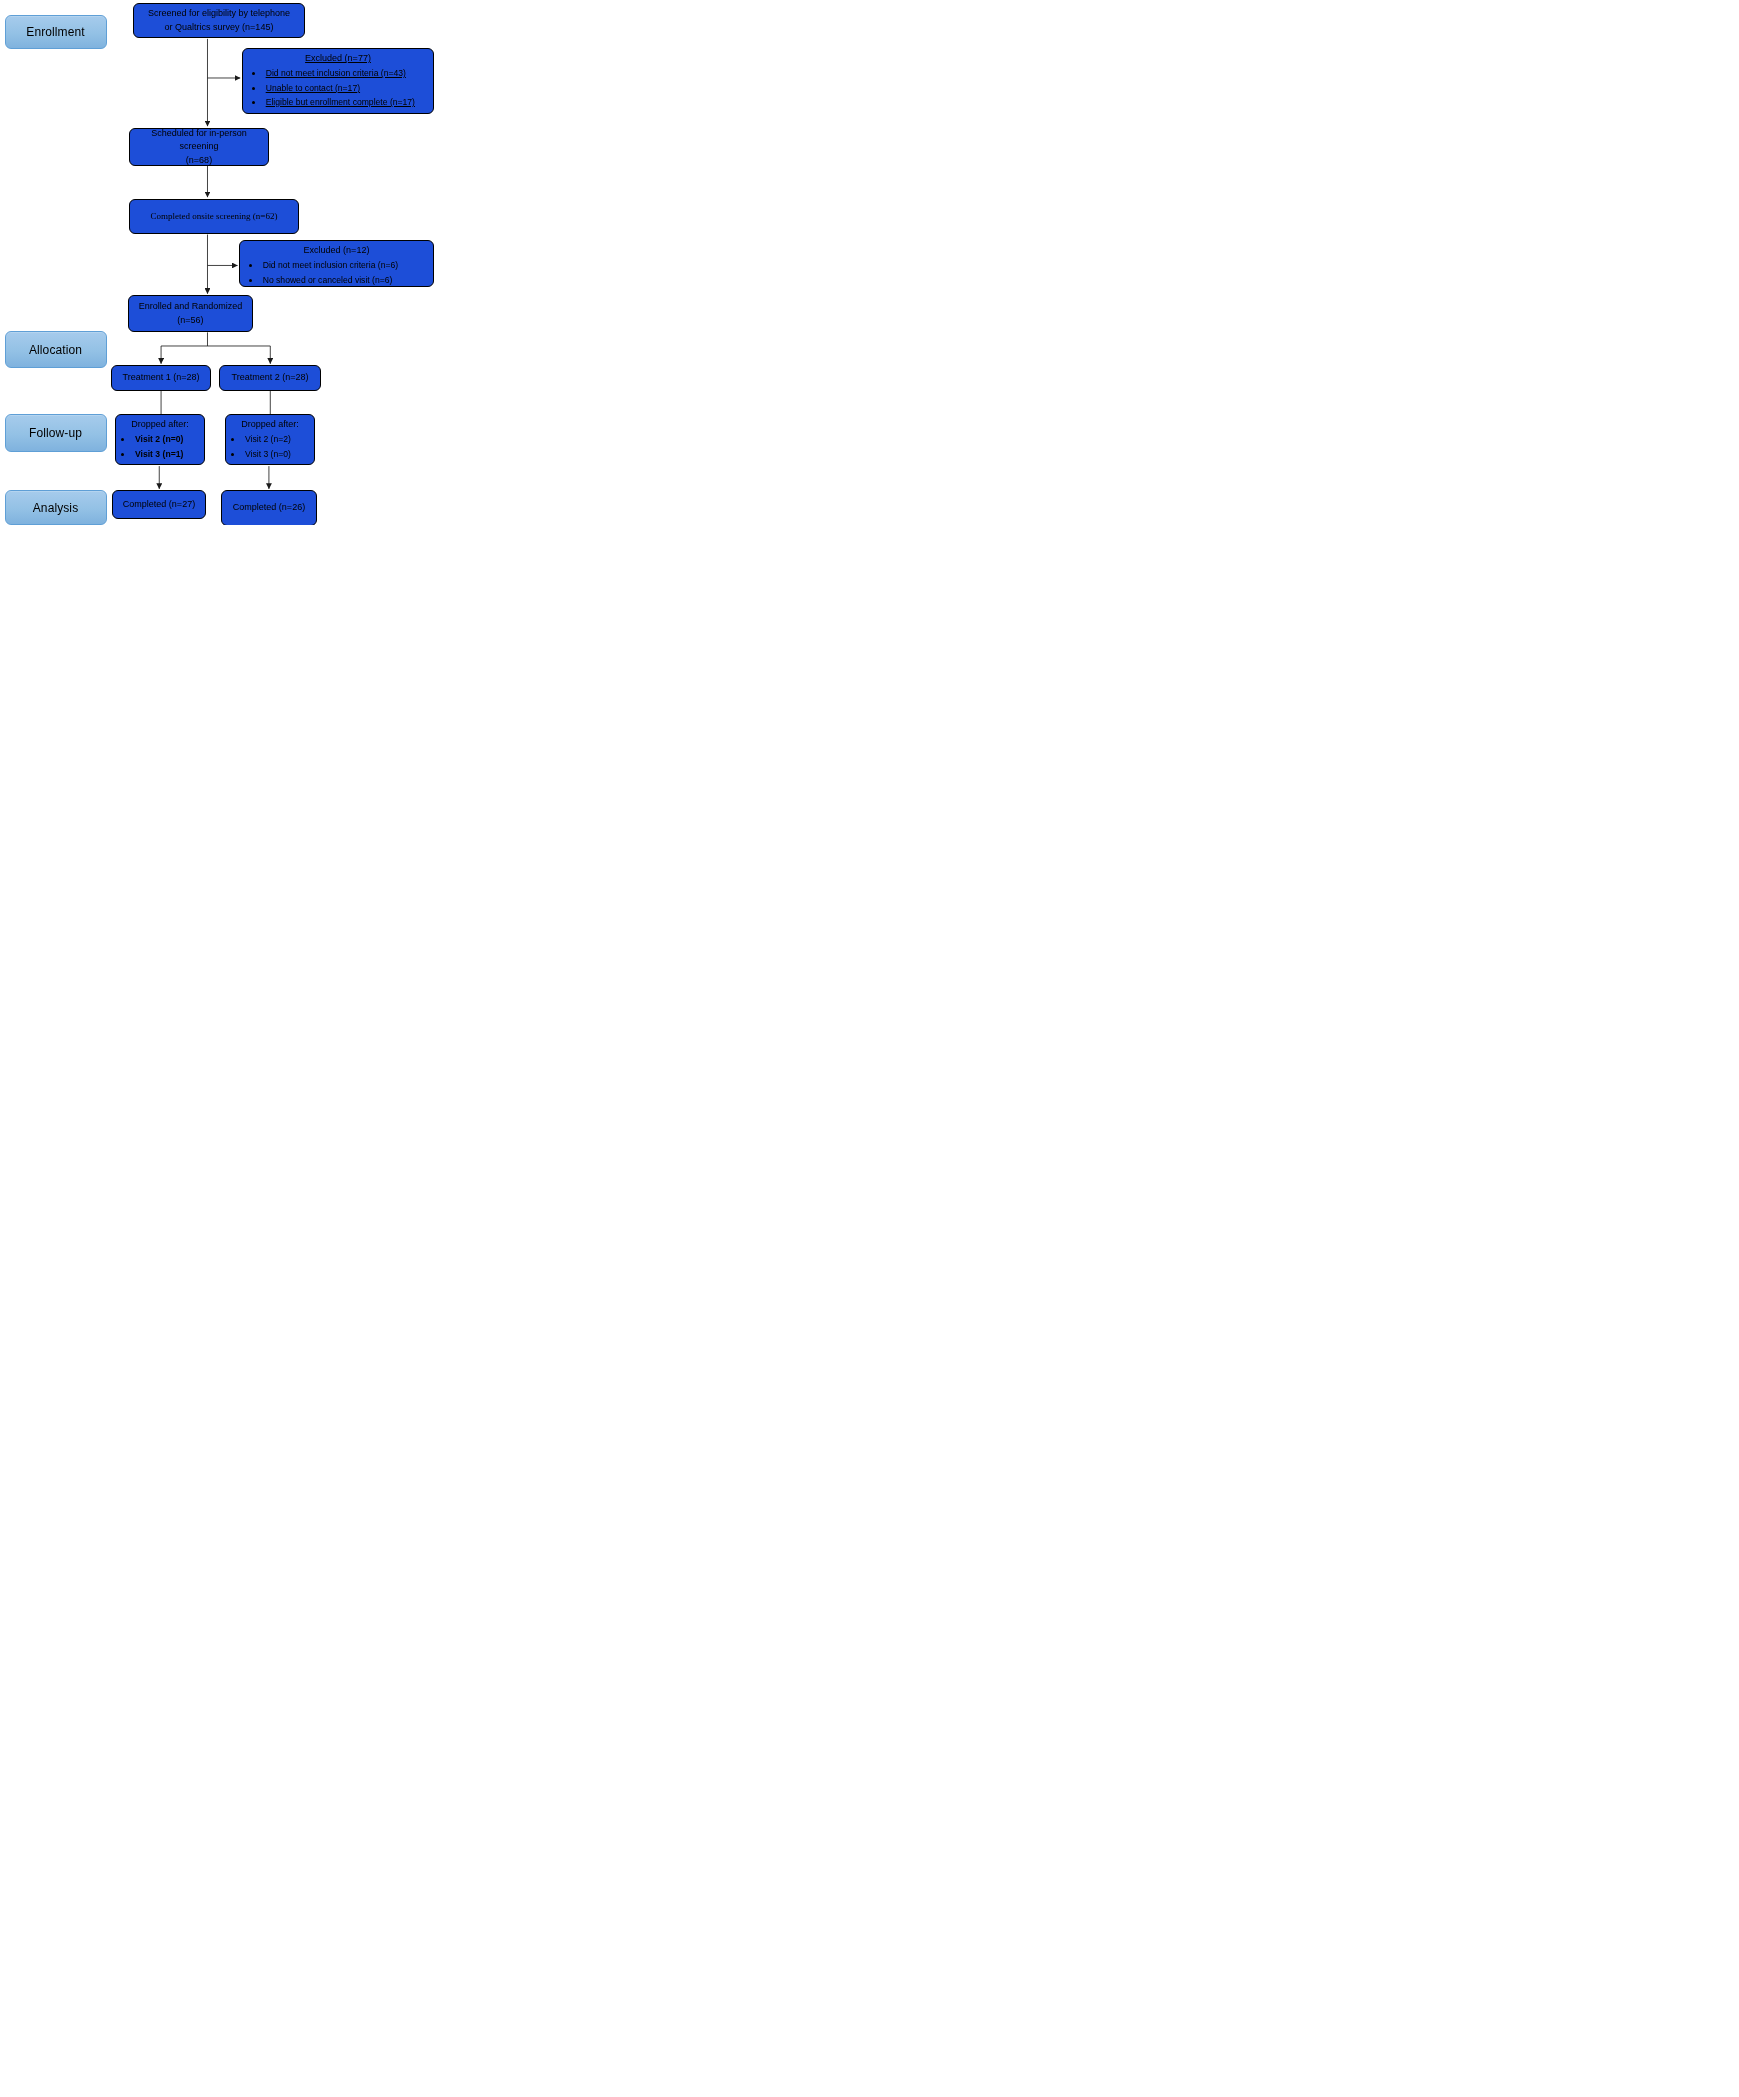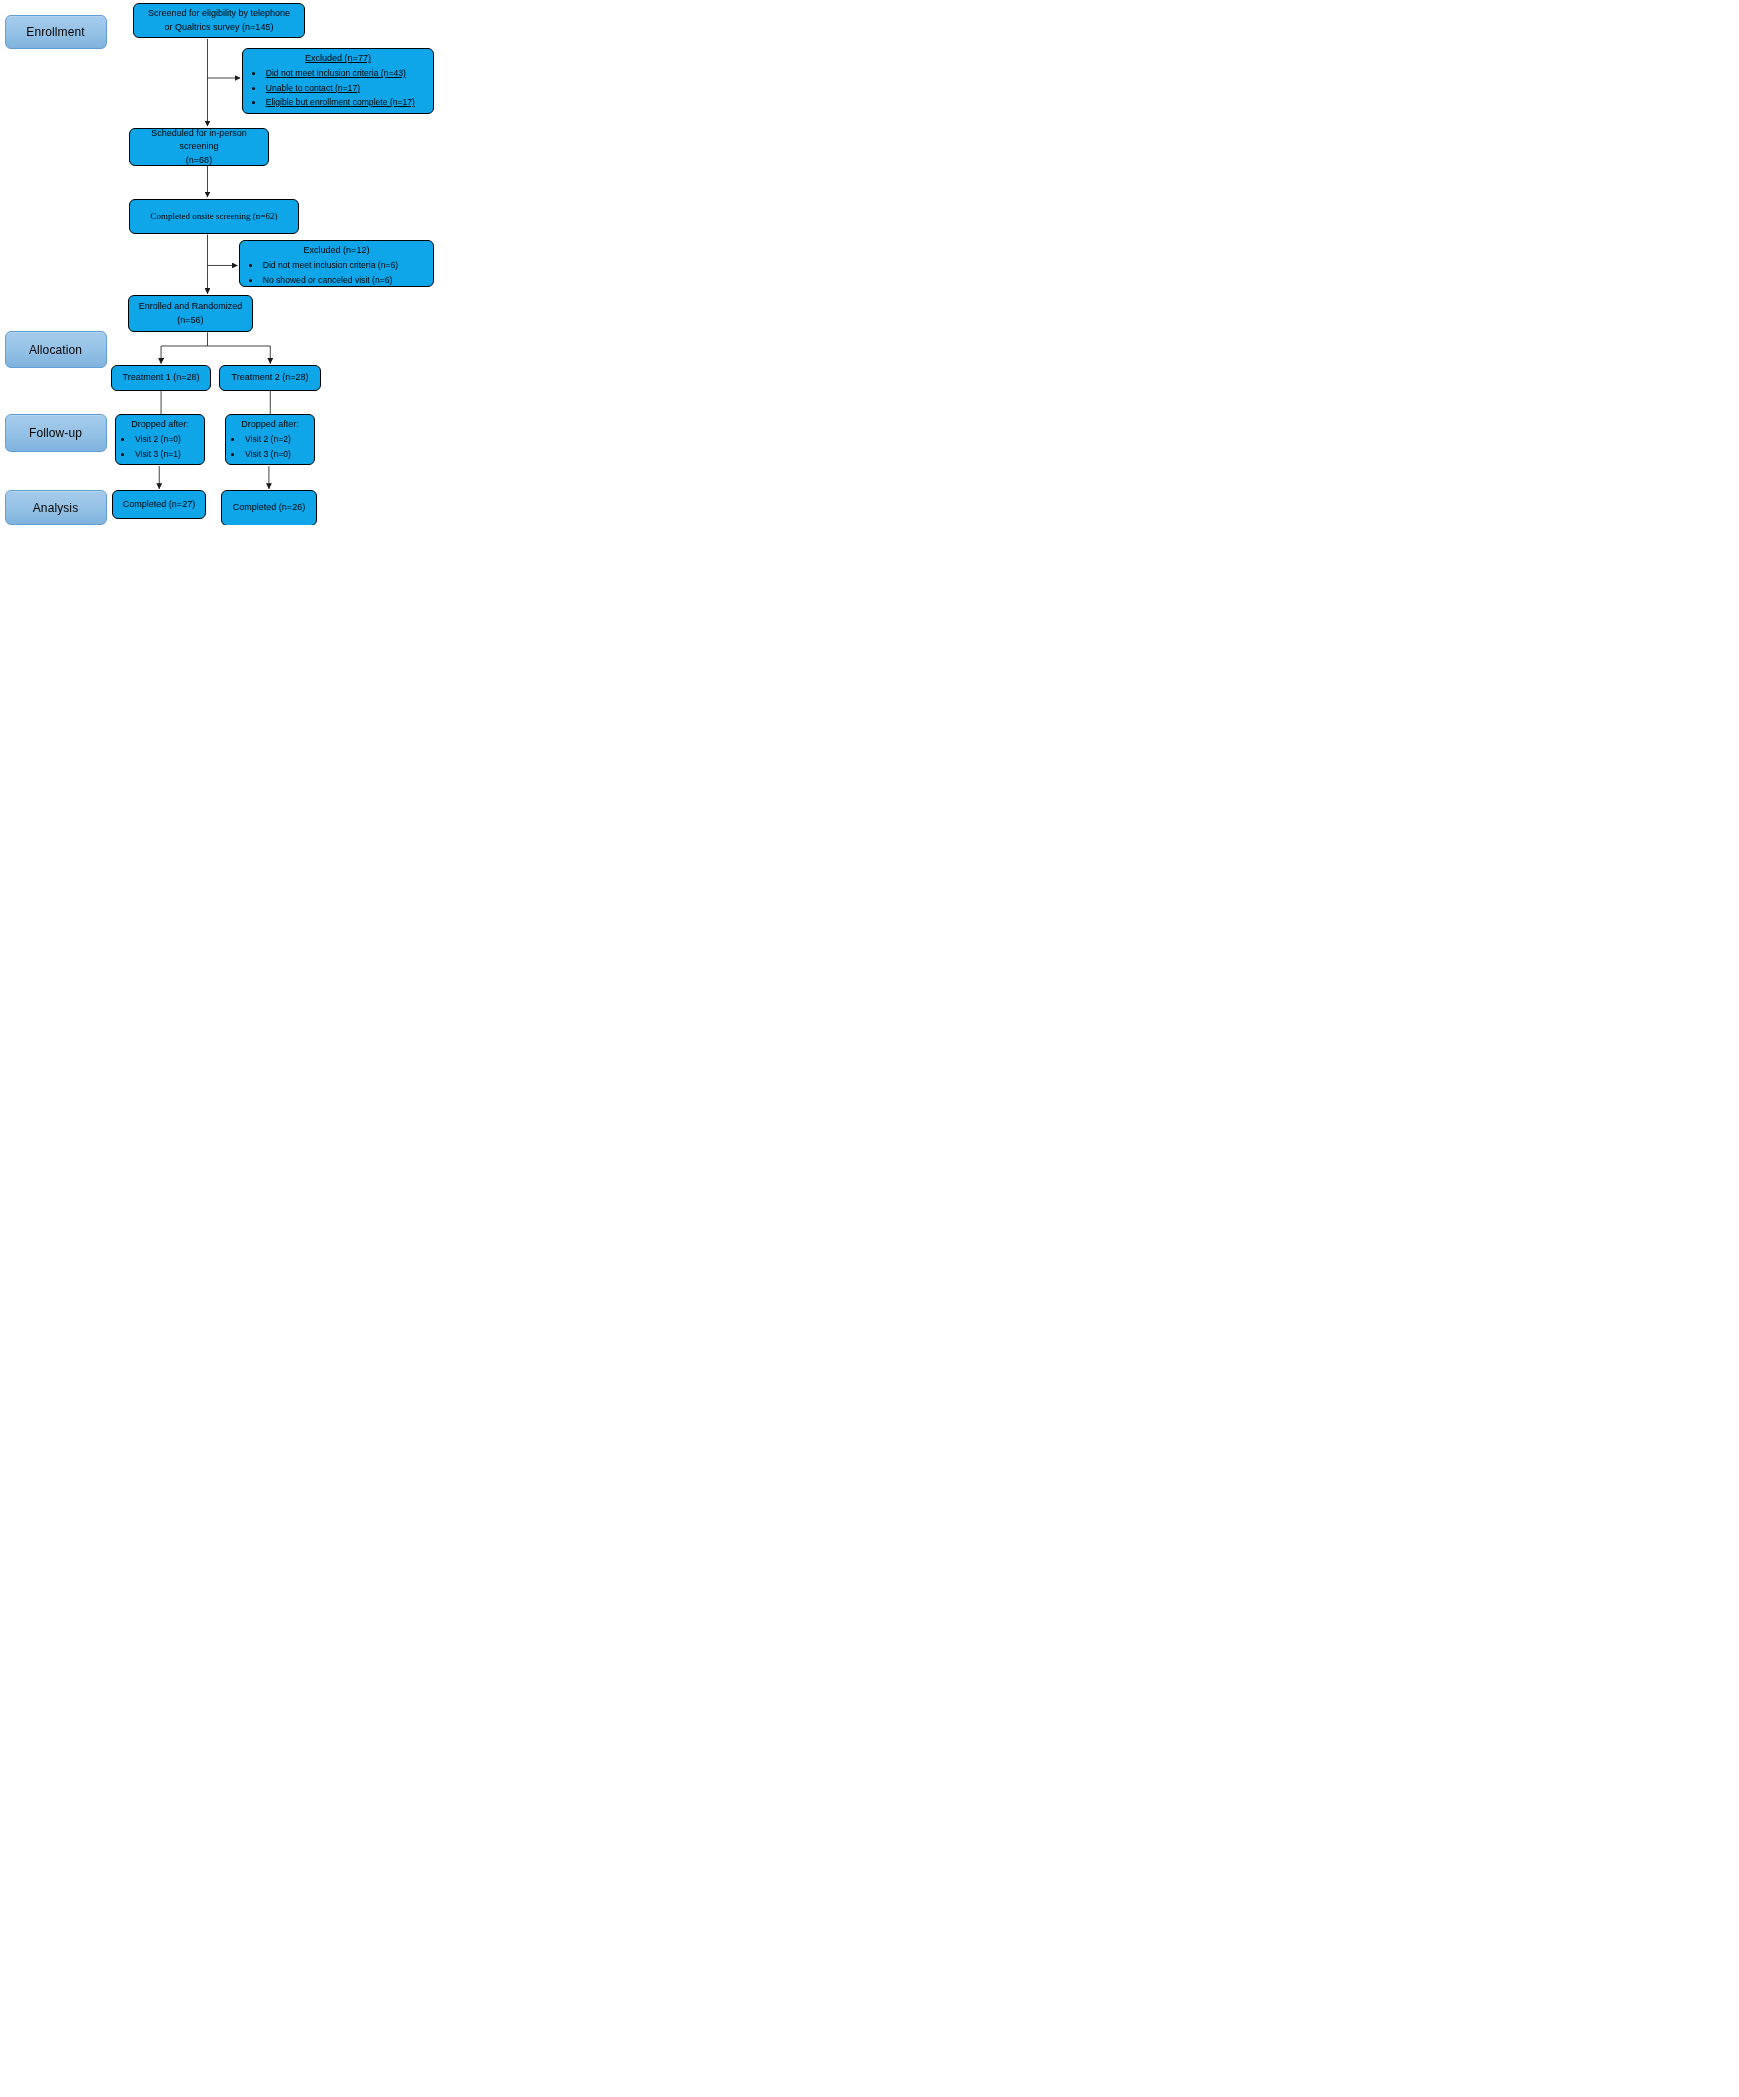--- a/index.html
+++ b/index.html
@@ -35,21 +35,21 @@
     box-shadow: inset 0 0.5px 0 rgba(255,255,255,0.35);
   }
   .flow-box {
     position: absolute;
     box-sizing: border-box;
     display: flex;
     flex-direction: column;
     align-items: center;
     justify-content: center;
     text-align: center;
-    background: #0ea5e9;
+    background: #1d4ed8;
     border: 1.1px solid var(--box-border, #000000);
     border-radius: 6px;
     font-size: 9px;
     line-height: 1.5;
     padding: 1.8px 4.5px;
   }
   .flow-box .txt { white-space: pre-line; }
   .flow-box.bullets { justify-content: flex-start; padding-top: 3.2px; }
   .box-title { width: 100%; text-align: center; line-height: 1.5; }
   .flow-box ul {
@@ -142,21 +142,21 @@
   <div class="flow-box" style="left:111px; top:365px; width:100px; height:25.5px;">
     <span class="txt">Treatment 1 (n=28)</span>
   </div>
 
   <div class="flow-box" style="left:219px; top:365px; width:102px; height:25.5px;">
     <span class="txt">Treatment 2 (n=28)</span>
   </div>
 
   <div class="flow-box bullets compact" style="left:115px; top:414px; width:90px; height:51px;">
     <div class="box-title">Dropped after:</div>
-    <ul style="padding-left:12.7px;">
+    <ul style="padding-left:12.7px;font-weight:bold;">
       <li>Visit 2 (n=0)</li>
       <li>Visit 3 (n=1)</li>
     </ul>
   </div>
 
   <div class="flow-box bullets compact" style="left:225px; top:414px; width:90px; height:51px;">
     <div class="box-title">Dropped after:</div>
     <ul style="padding-left:12.7px;">
       <li>Visit 2 (n=2)</li>
       <li>Visit 3 (n=0)</li>

